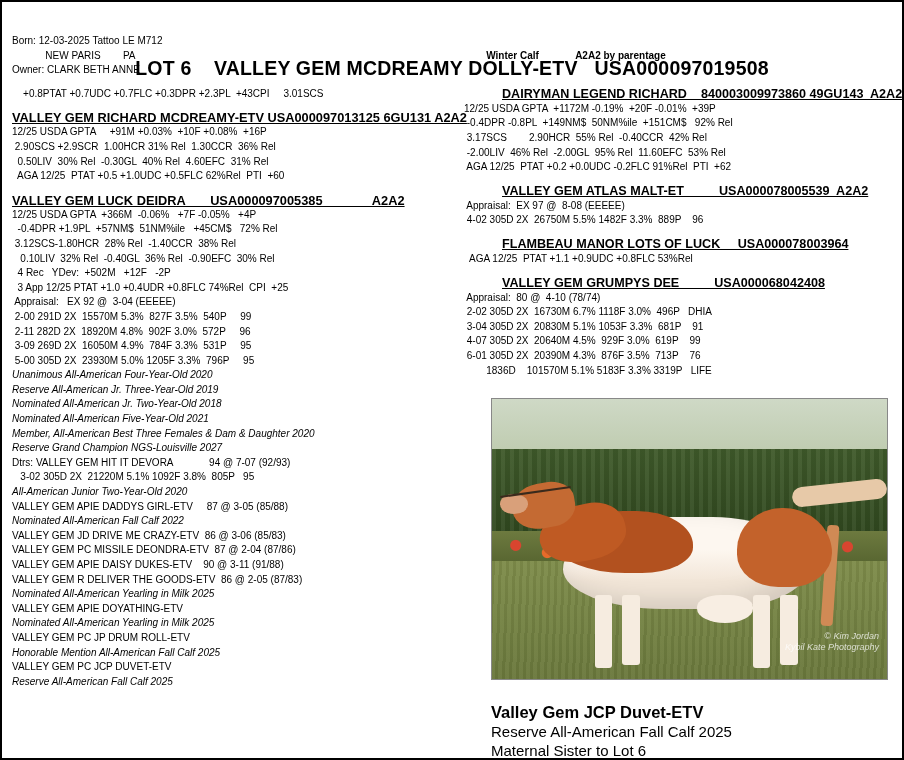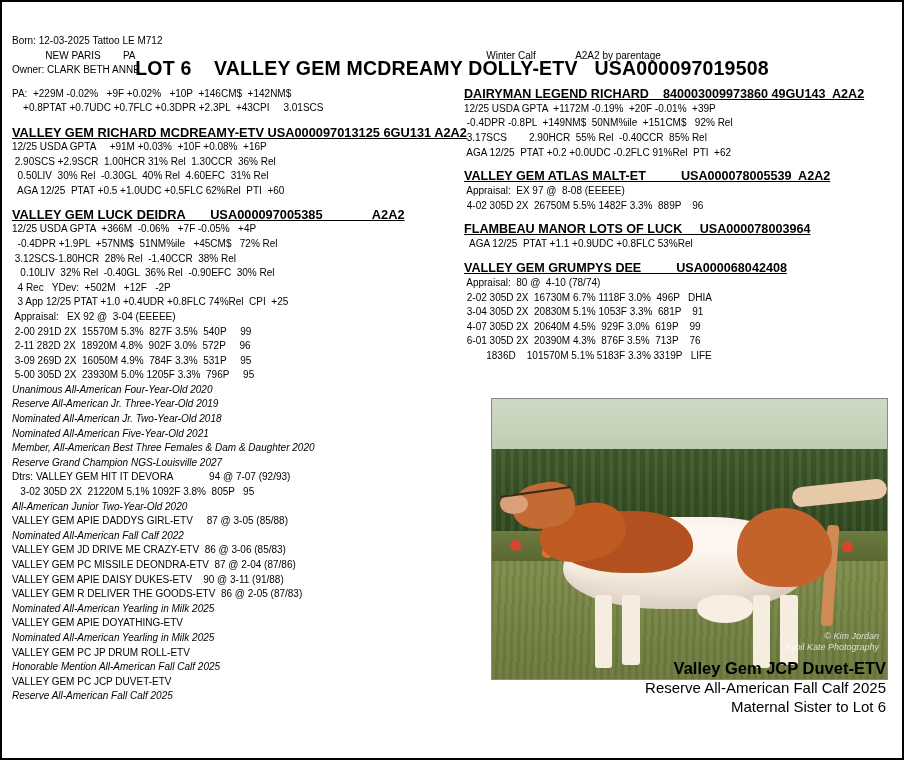--- a/index.html
+++ b/index.html
@@ -33,35 +33,36 @@
     position:absolute;left:10px;top:0;width:440px;
   }
   .colR{
     position:absolute;left:462px;top:0;width:432px;
   }
   .ln{
     font-size:10px;
     line-height:14.6px;
     white-space:pre;
   }
-  .ln.b{font-weight:normal;}
+  .ln.b{font-weight:bold;}
   .ln.i{font-style:italic;}
   .sp{height:9px;}
   .hdr{
     font-size:12.8px;
     font-weight:bold;
     text-decoration:underline;
     white-space:pre;
     line-height:15px;
   }
   .rhdr{
     font-size:12.6px;
     font-weight:bold;
     white-space:pre;
     line-height:15px;
+    margin-left:38px;
   }
   .rhdr u{text-decoration:underline;}
   
   .photo{
     position:absolute;
     left:489px;top:396px;width:395px;height:280px;
     border:1px solid #888;
     overflow:hidden;
     background:#8aa05a;
   }
@@ -131,40 +132,39 @@
     background:#d08a55;border-radius:4px;transform:rotate(4deg);}
   .lead{position:absolute;left:2%;top:33%;width:18%;height:2px;background:#3a2a1c;transform:rotate(-8deg);}
   .handarm{position:absolute;left:76%;top:30%;width:24%;height:7%;
     background:#e7c9a8;border-radius:12px;transform:rotate(-6deg);}
   .watermark{
     position:absolute;right:8px;bottom:26px;
     font-size:9px;color:rgba(255,255,255,.75);
     font-style:italic;white-space:pre;text-align:right;line-height:11px;
   }
   .caption{
-    position:absolute;left:489px;top:656px;width:395px;text-align:right;
+    position:absolute;left:489px;top:700px;width:395px;text-align:left;
   }
   .cap1{font-size:16.5px;font-weight:bold;line-height:20px;}
   .cap2{font-size:15px;line-height:19px;}
 </style>
 </head>
 <body>
 
 <div class="page">
 
   <div class="title">LOT 6    VALLEY GEM MCDREAMY DOLLY-ETV   USA000097019508</div>
 
   <div class="cols">
 
     <div class="colL">
       <div class="ln">Born: 12-03-2025 Tattoo LE M712</div>
       <div class="ln">            NEW PARIS        PA</div>
       <div class="ln">Owner: CLARK BETH ANNE</div>
       <div class="sp"></div>
-      <div class="ln">PA:  +229M -0.02%   +9F +0.02%   +10P  +146CM$  +142NM$</div>
       <div class="ln">    +0.8PTAT +0.7UDC +0.7FLC +0.3DPR +2.3PL  +43CPI     3.01SCS</div>
       <div class="sp"></div>
       <div class="hdr">VALLEY GEM RICHARD MCDREAMY-ETV USA000097013125 6GU131 A2A2</div>
       <div class="ln">12/25 USDA GPTA     +91M +0.03%  +10F +0.08%  +16P</div>
       <div class="ln"> 2.90SCS +2.9SCR  1.00HCR 31% Rel  1.30CCR  36% Rel</div>
       <div class="ln">  0.50LIV  30% Rel  -0.30GL  40% Rel  4.60EFC  31% Rel</div>
       <div class="ln">  AGA 12/25  PTAT +0.5 +1.0UDC +0.5FLC 62%Rel  PTI  +60</div>
       <div class="sp"></div>
       <div class="hdr">VALLEY GEM LUCK DEIDRA       USA000097005385              A2A2</div>
       <div class="ln">12/25 USDA GPTA  +366M  -0.06%   +7F -0.05%   +4P</div>
@@ -203,21 +203,22 @@
     </div>
 
     <div class="colR">
       <div class="ln b">
         <span>Winter Calf</span><span>		</span><span>A2A2 by parentage</span>
       </div>
       <div class="sp"></div>
       <div class="rhdr"><u>DAIRYMAN LEGEND RICHARD    840003009973860 49GU143  A2A2</u></div>
       <div class="ln">12/25 USDA GPTA  +1172M -0.19%  +20F -0.01%  +39P</div>
       <div class="ln"> -0.4DPR -0.8PL  +149NM$  50NM%ile  +151CM$   92% Rel</div>
-      <div class="ln"> 3.17SCS        2.90HCR  55% Rel  -0.40CCR  85% Rel</div>
+      <div class="ln"> 3.17SCS        2.90HCR  55% Rel  -0.40CCR  42% Rel</div>
+      <div class="ln"> -2.00LIV  46% Rel  -2.00GL  95% Rel  11.60EFC  53% Rel</div>
       <div class="ln"> AGA 12/25  PTAT +0.2 +0.0UDC -0.2FLC 91%Rel  PTI  +62</div>
       <div class="sp"></div>
       <div class="rhdr"><u>VALLEY GEM ATLAS MALT-ET          USA000078005539  A2A2</u></div>
       <div class="ln"> Appraisal:  EX 97 @  8-08 (EEEEE)</div>
       <div class="ln"> 4-02 305D 2X  26750M 5.5% 1482F 3.3%  889P    96</div>
       <div class="sp"></div>
       <div class="rhdr"><u>FLAMBEAU MANOR LOTS OF LUCK     USA000078003964</u></div>
       <div class="ln">  AGA 12/25  PTAT +1.1 +0.9UDC +0.8FLC 53%Rel</div>
       <div class="sp"></div>
       <div class="rhdr"><u>VALLEY GEM GRUMPYS DEE          USA000068042408</u></div>

